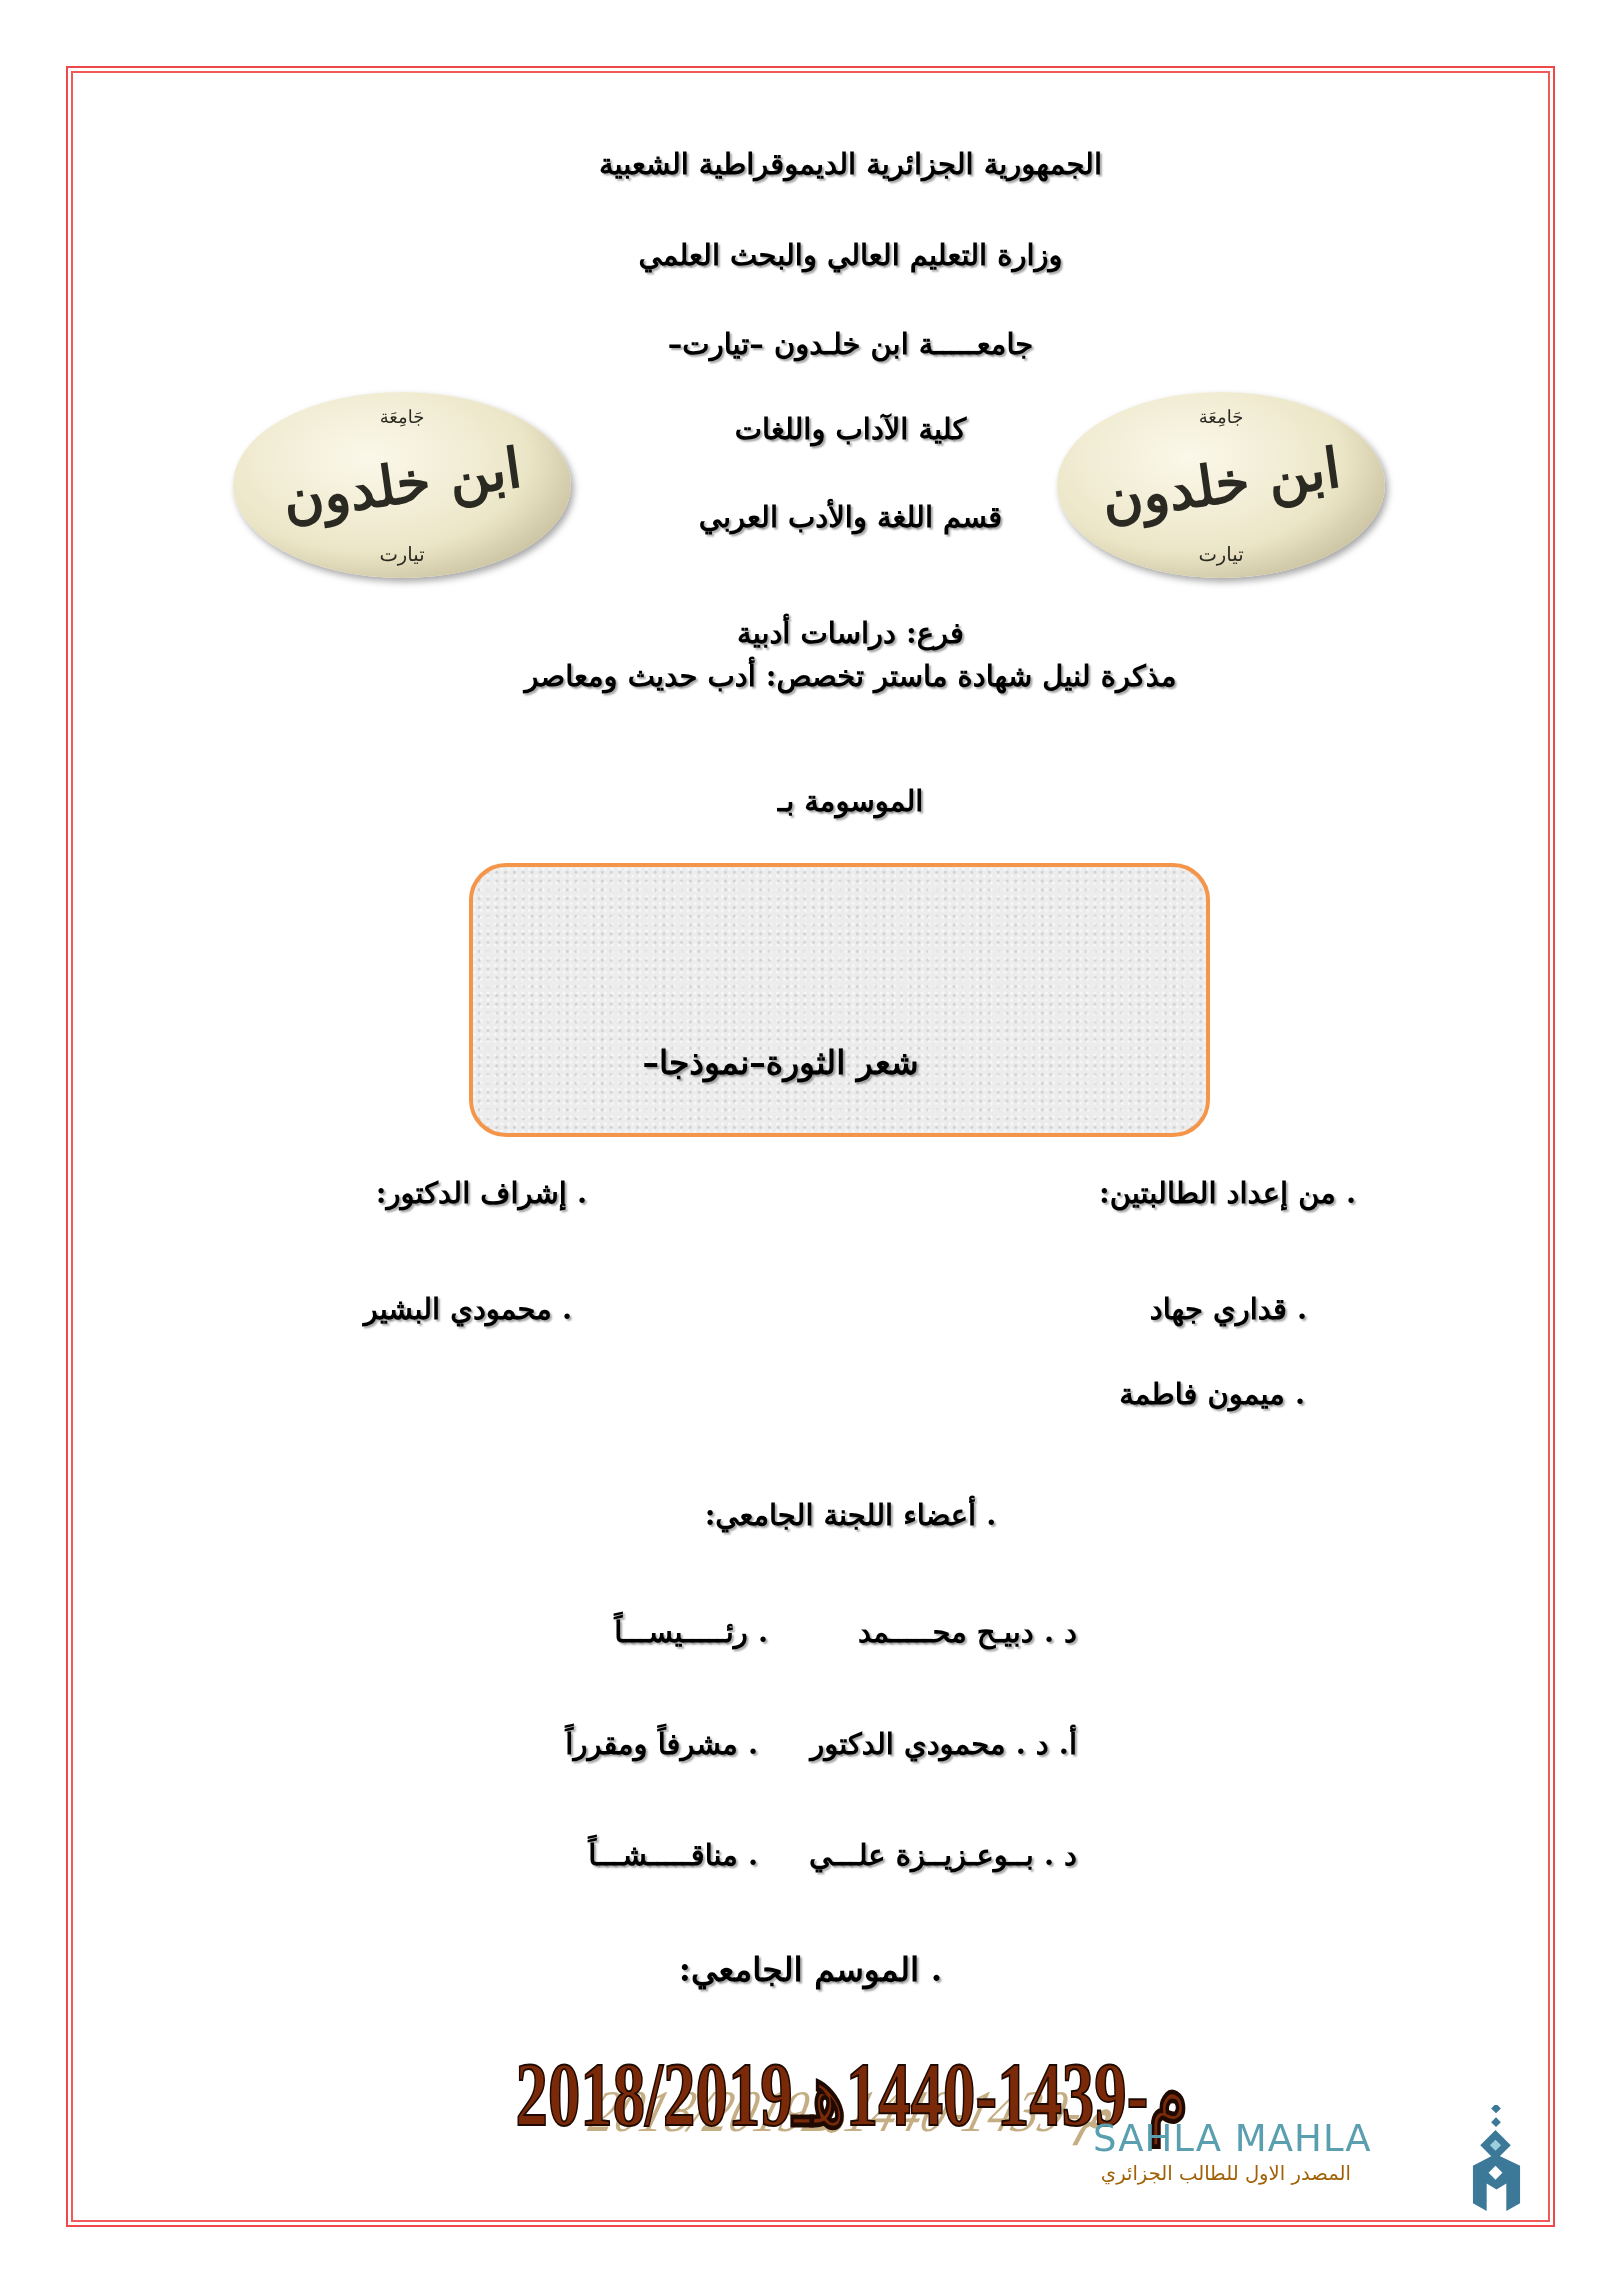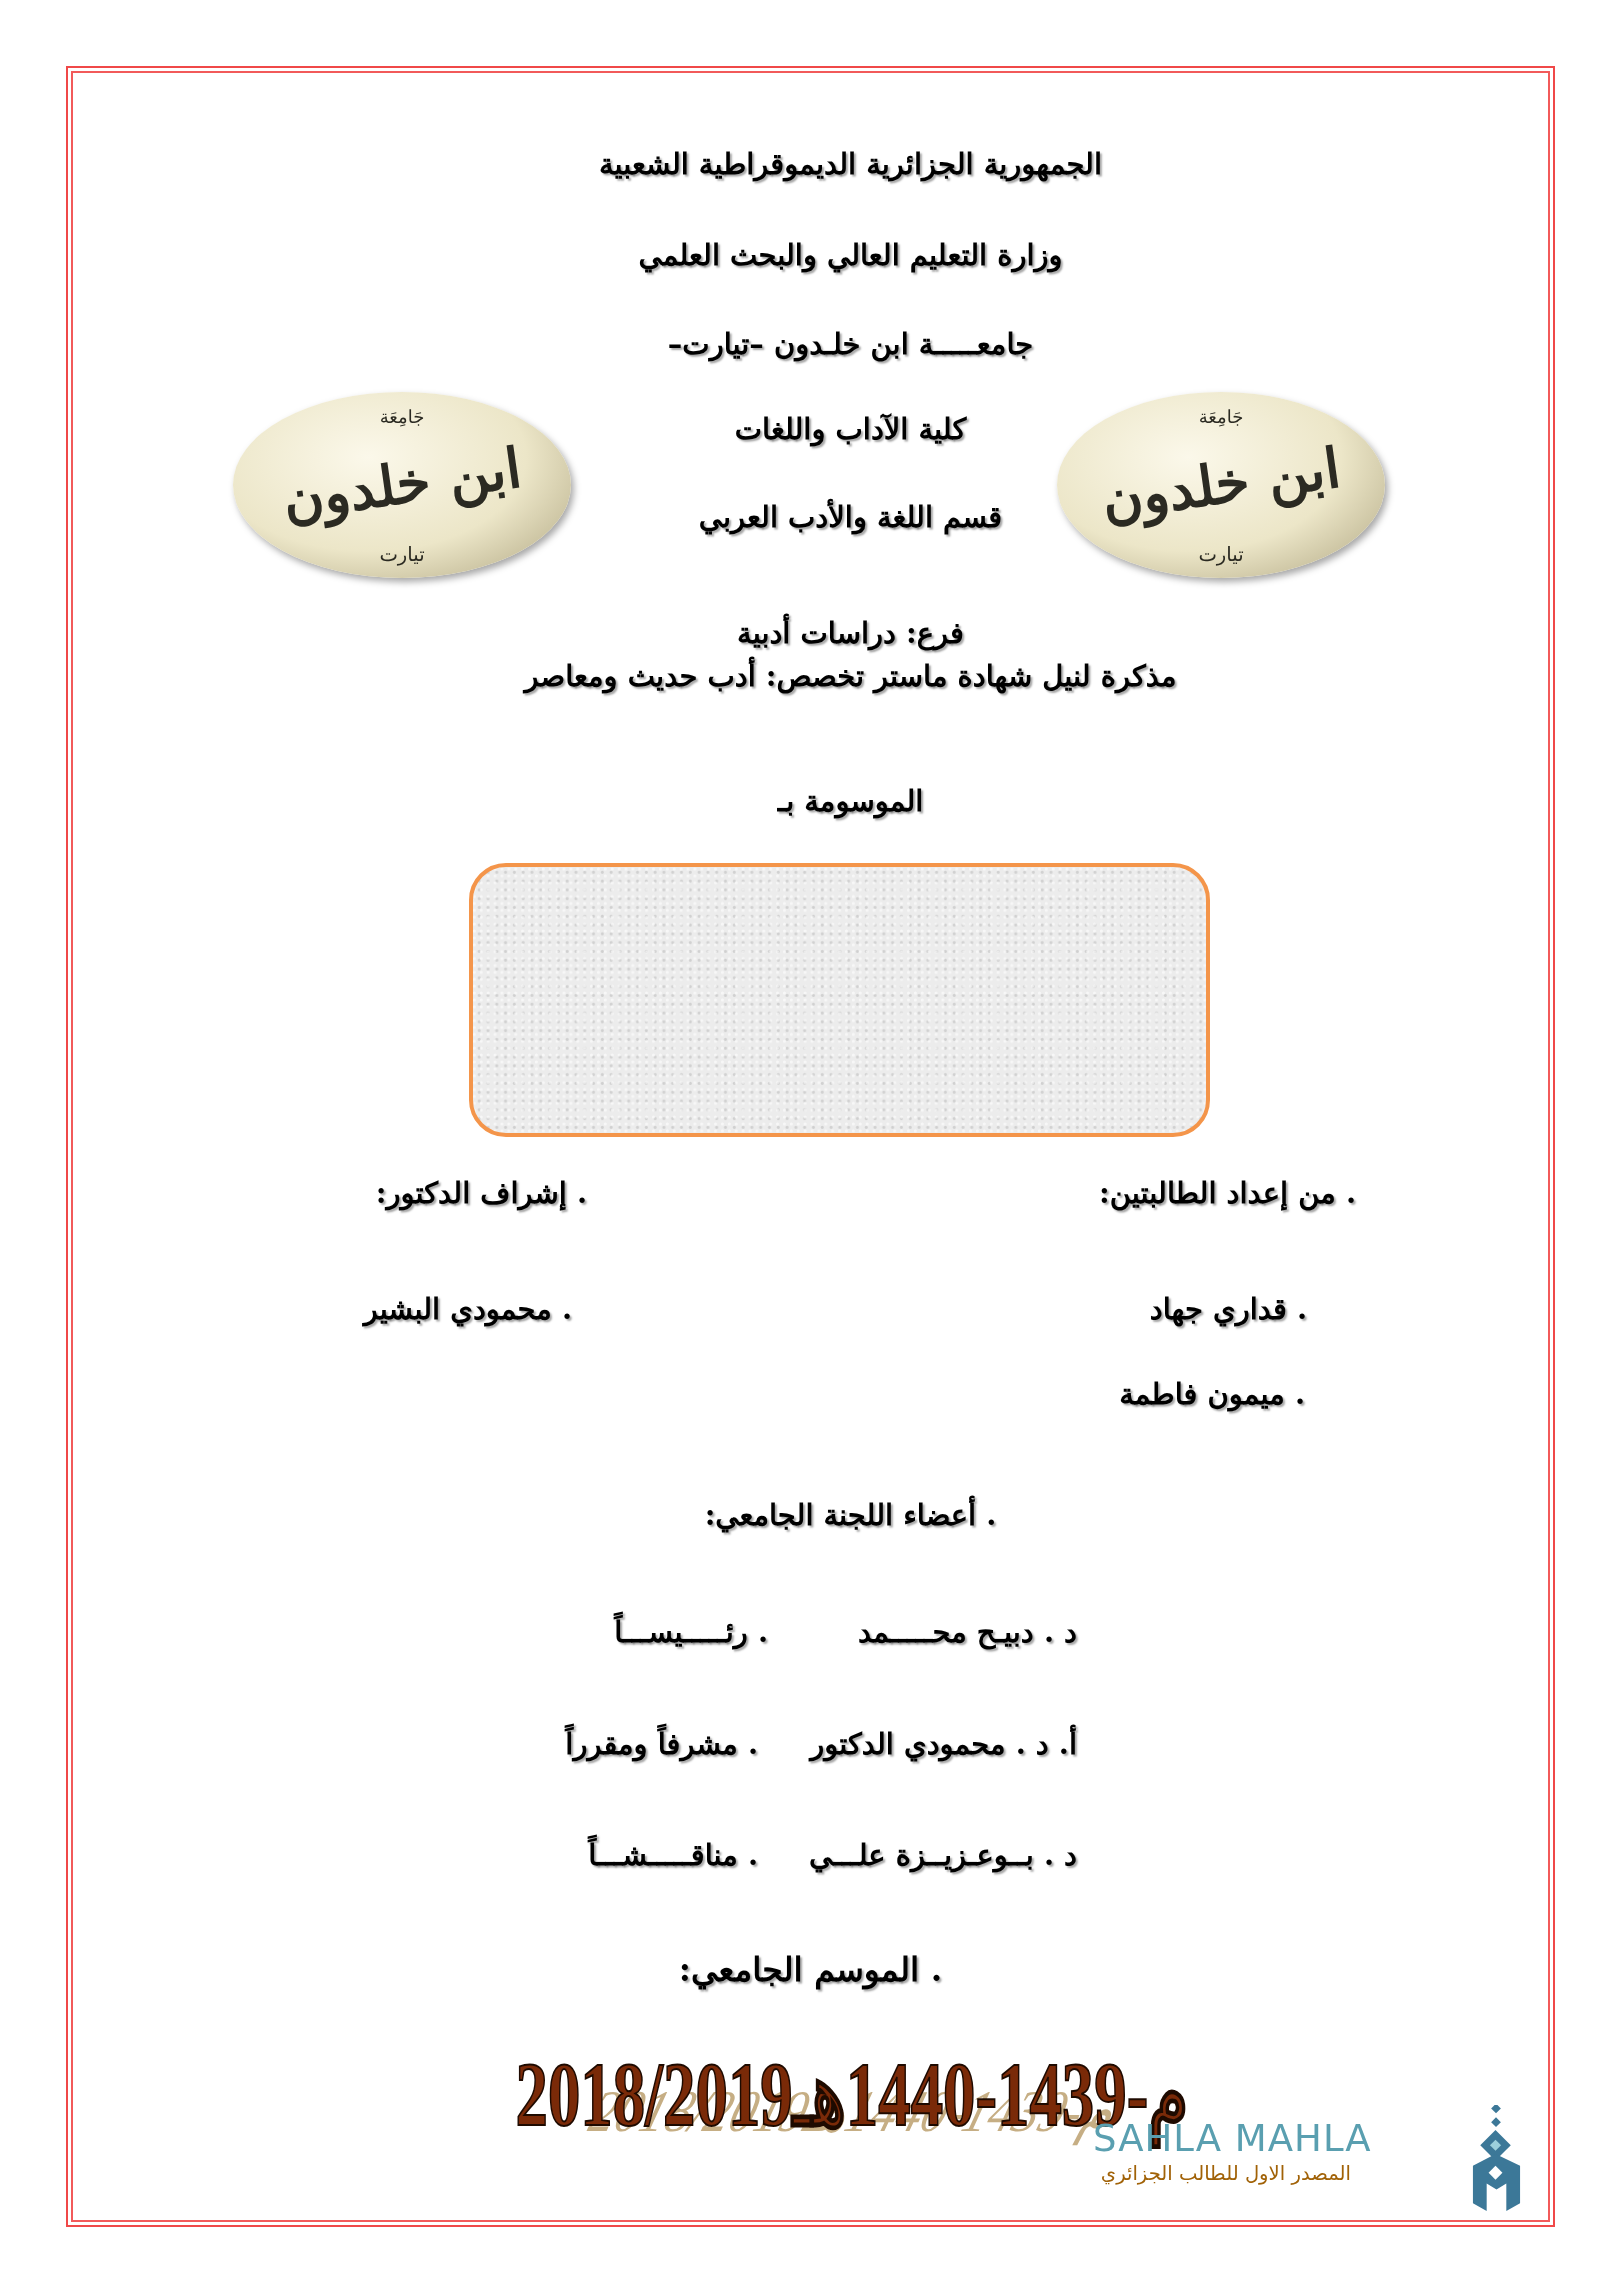--- a/index.html
+++ b/index.html
@@ -70,20 +70,21 @@
   <div class="logo-top">جَامِعَة</div>
   <div class="logo-text">ابن خلدون</div>
   <div class="logo-bot">تيارت</div>
 </div>
 
 <div class="line h1" style="top:616px;">فرع: دراسات أدبية</div>
 <div class="line h1" style="top:659px;">مذكرة لنيل شهادة ماستر تخصص: أدب حديث ومعاصر</div>
 <div class="line h1" style="top:784px;">الموسومة بـ</div>
 
 <div class="title-box">
+  <div class="title-sub" style="top:176px; left:-59px;">شعر الثورة–نموذجا–</div>
 </div>
 
 <div class="abs" style="right:265px; top:1176px;">. من إعداد الطالبتين:</div>
 <div class="abs" style="right:1034px; top:1176px;">. إشراف الدكتور:</div>
 <div class="abs" style="right:314px; top:1292px;">. قداري جهاد</div>
 <div class="abs" style="right:1049px; top:1292px;">. محمودي البشير</div>
 <div class="abs" style="right:316px; top:1377px;">. ميمون فاطمة</div>
 
 <div class="line h1" style="top:1498px;">. أعضاء اللجنة الجامعي:</div>
 

